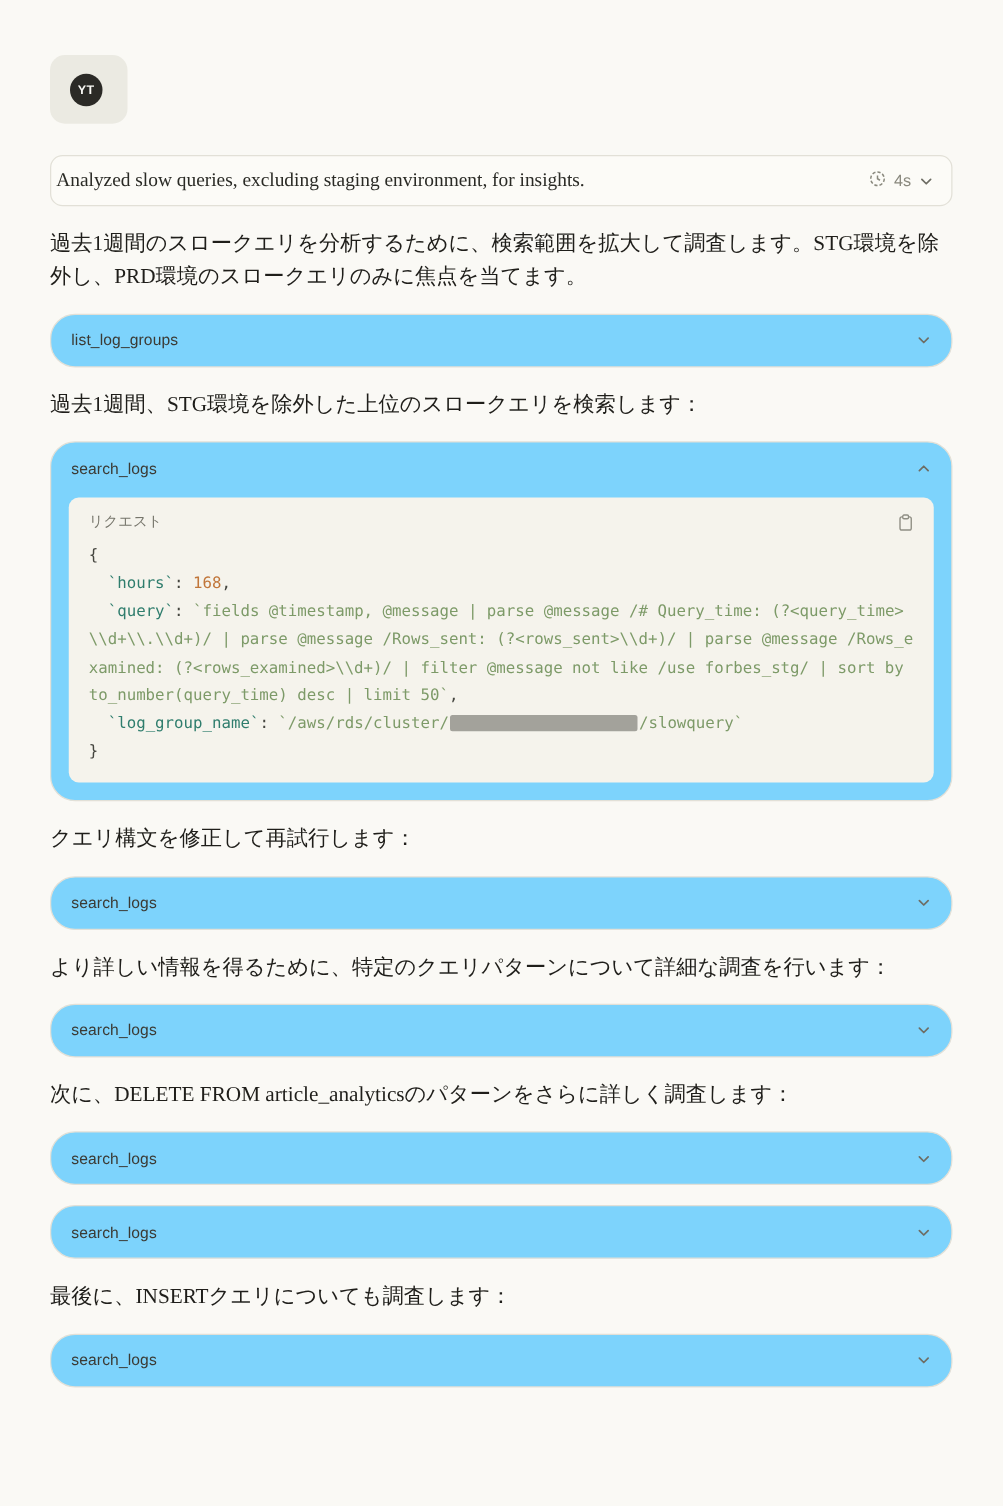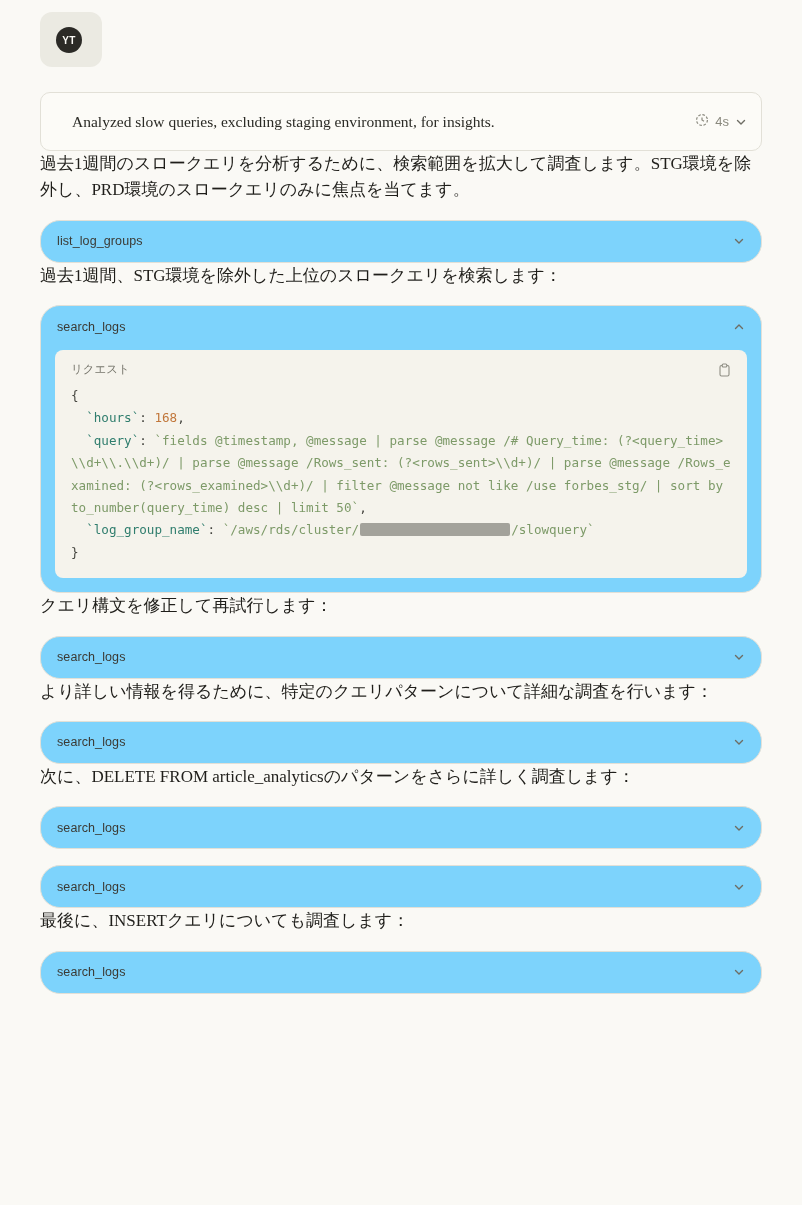--- a/index.html
+++ b/index.html
@@ -6,21 +6,21 @@
   html, body { width: 802px; }
   body {
     width: 802px; height: 1205px; overflow: hidden;
     background: #faf9f5;
     font-family: "Liberation Sans", sans-serif;
     color: #1f1e1a;
   }
   .page { padding: 12px 40px 0 40px; }
 
   
-  .user-row { display: flex; }
+  .user-row { display: flex; margin-top: 32px; }
   .user-bubble {
     background: #ebeae2;
     border-radius: 12px;
     padding: 14px 20px 14px 16px;
     max-width: 530px;
     display: flex; gap: 10px;
   }
   .avatar {
     flex: 0 0 auto;
     width: 26px; height: 26px; border-radius: 50%;
@@ -32,36 +32,37 @@
   .user-text {
     font-size: 15px; line-height: 1.73; color: #21201c;
     white-space: pre-line;
   }
 
   
   .think-bar {
     margin-top: 25px;
     border: 1px solid #e2e0d7; border-radius: 10px;
     background: #fcfbf7;
-    height: 59px;
+    height: 41px;
     display: flex; align-items: center;
-    padding: 0 14px 0 31px;
+    padding: 0 14px 0 4px;
   }
   .think-summary {
     flex: 1;
     font-family: "Liberation Serif", serif;
     font-size: 15.5px; color: #2a2a25;
   }
   .think-right { display: flex; align-items: center; gap: 6px; color: #8a897e; font-size: 13px; justify-content: flex-end; }
   .icon-svg { display: block; }
 
   
   .para {
     font-family: "Liberation Serif", serif;
     font-size: 17px; line-height: 1.55; color: #1f1e1a;
+    margin-top: 17px;
   }
 
   
   .tool-panel {
     margin-top: 16px;
     border: 1px solid #e2e0d7; border-radius: 20px;
     background: #7dd3fc;
   }
   .tool-header {
     height: 41px;

